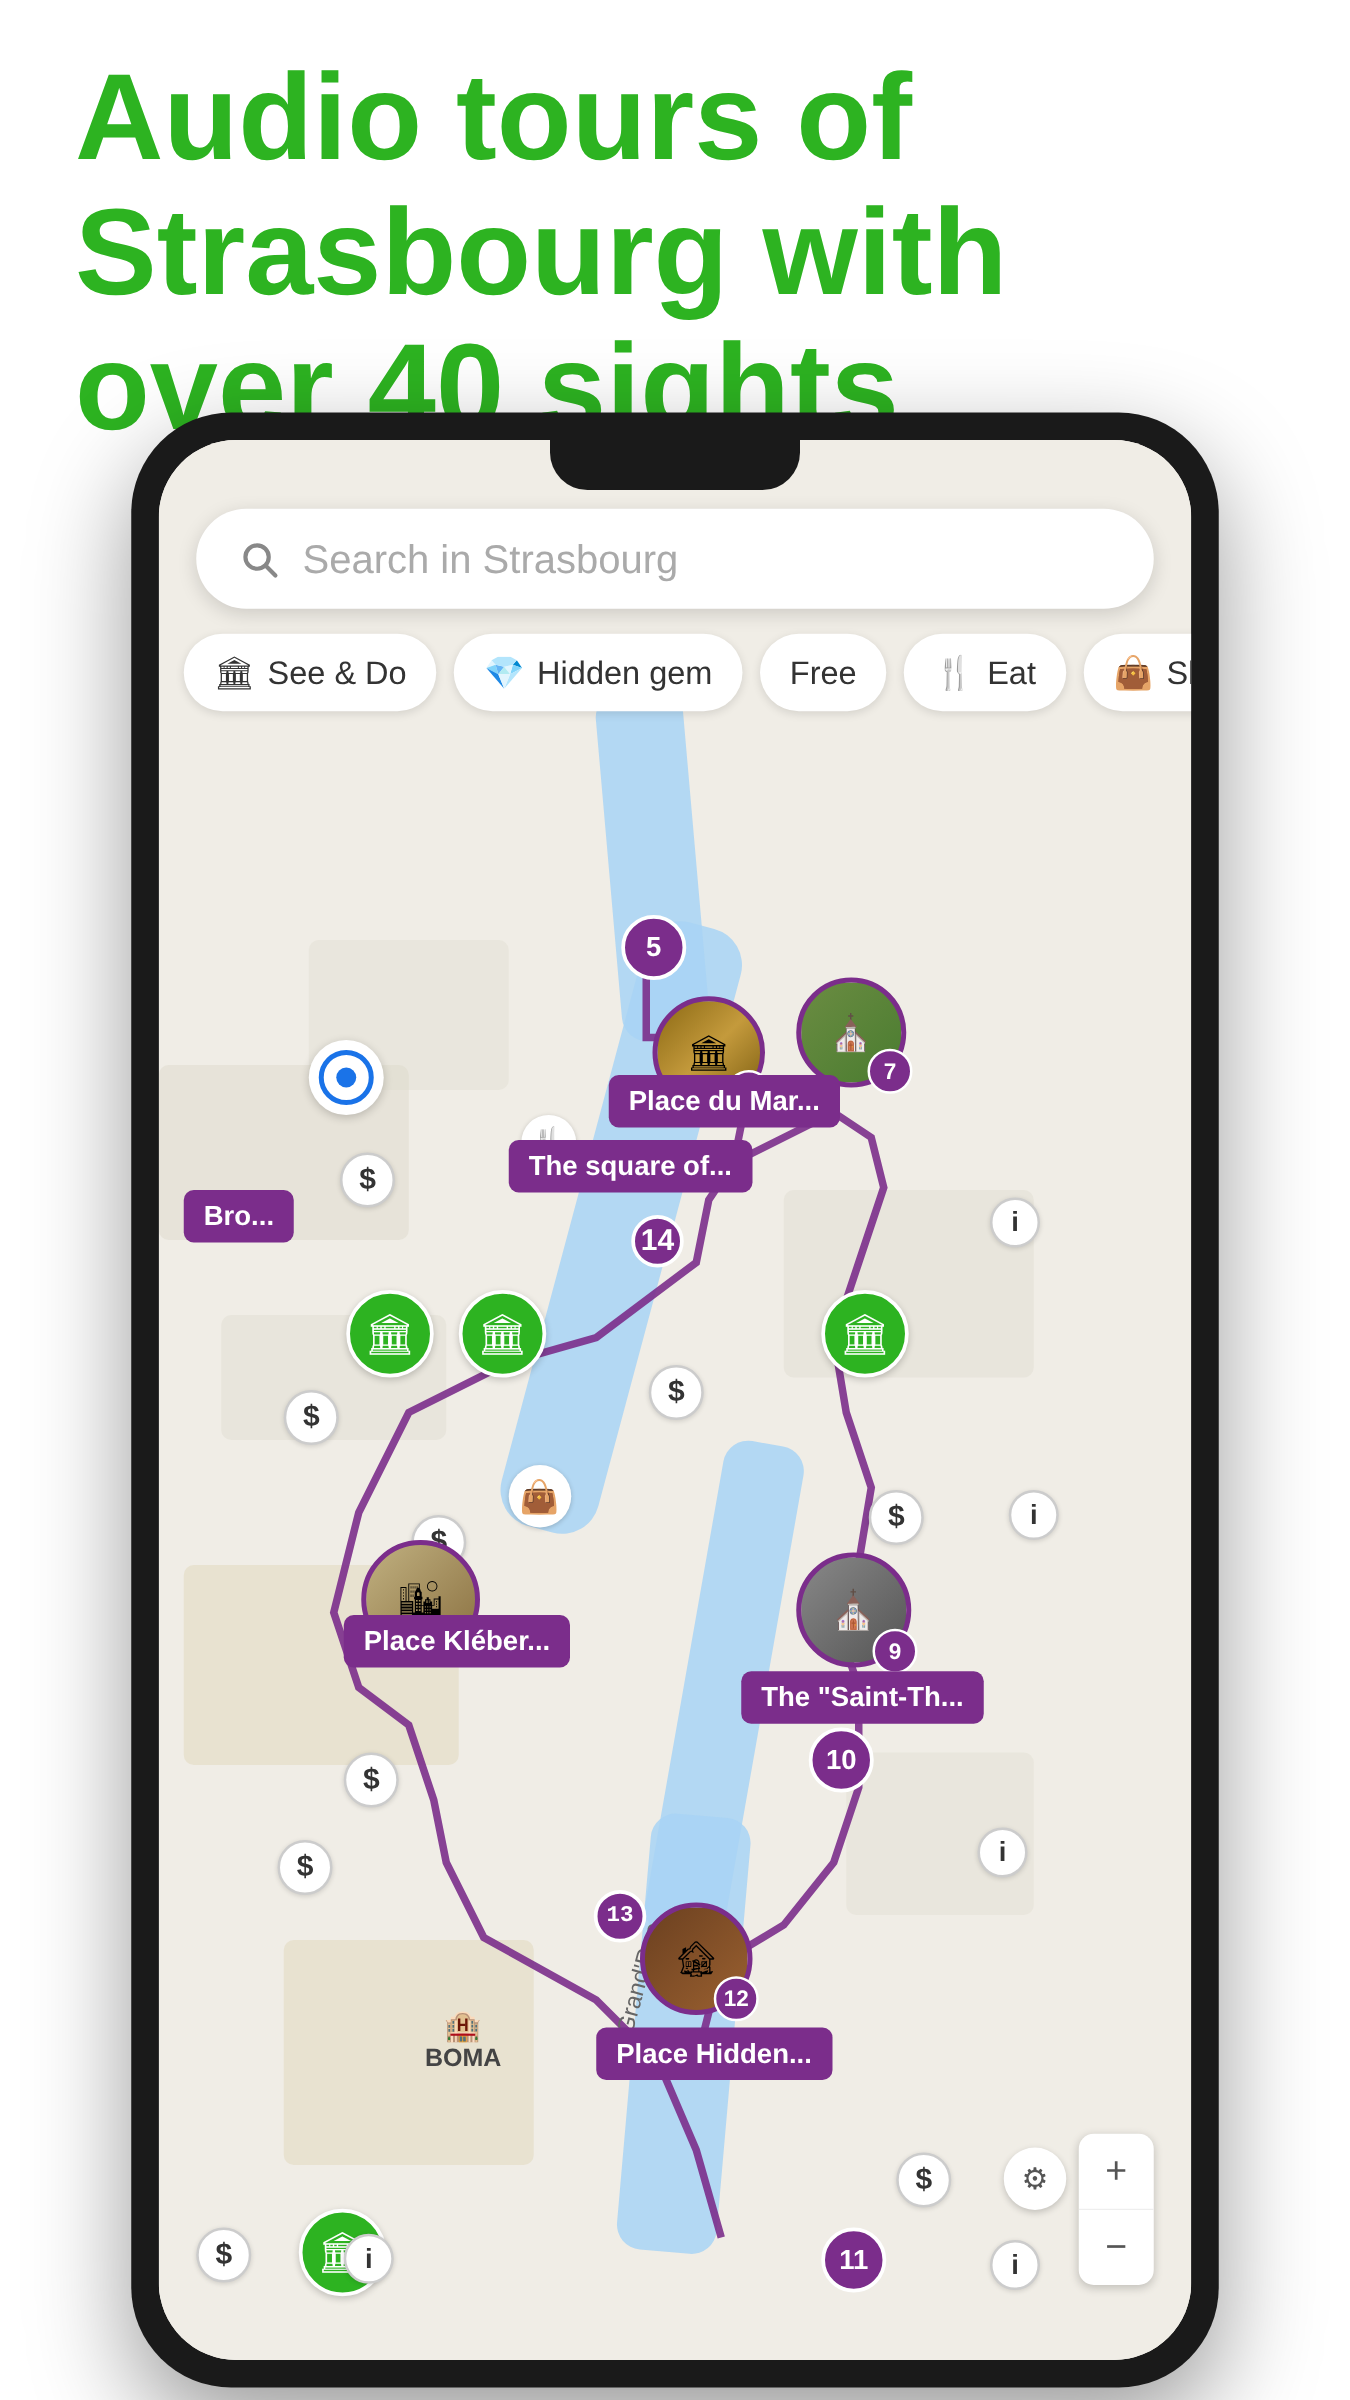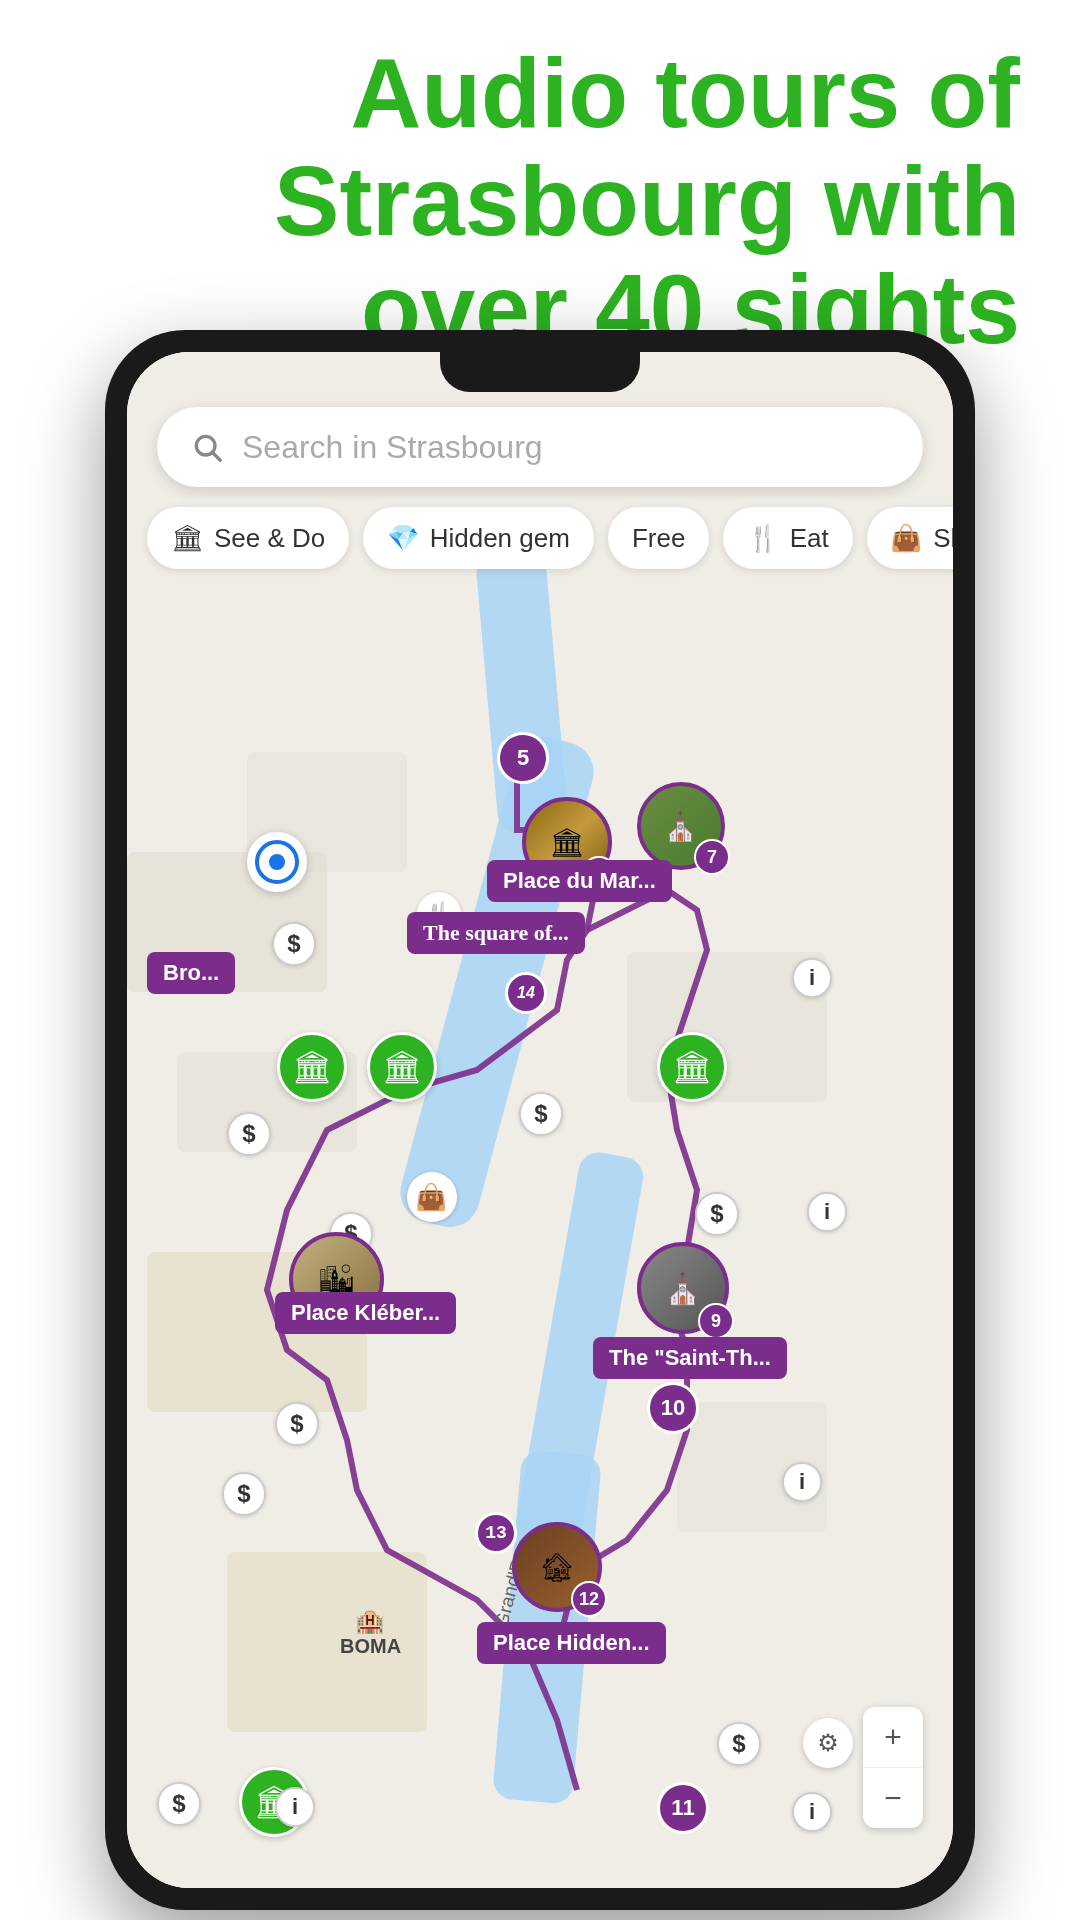--- a/index.html
+++ b/index.html
@@ -7,23 +7,22 @@
       width: 1080px;
       height: 1920px;
       background: #ffffff;
       font-family: 'Arial', sans-serif;
       overflow: hidden;
       position: relative;
     }
 
     
     .header-text {
-      text-align: right;
+      text-align: left;
       padding: 40px 60px 20px 60px;
-      margin-left: 48px;
     }
     .header-text h1 {
       color: #2db321;
       font-size: 98px;
       font-weight: 900;
       line-height: 1.1;
     }
 
     
     .phone-container {
@@ -465,21 +464,21 @@
             </div>
             <div class="marker-photo-num">7</div>
           </div>
         </div>
 
         <div class="marker-label" style="top:508px;left:360px;">
           <span>Place du Mar...</span>
         </div>
 
 
-        <div class="marker-label" style="top:560px;left:280px;font-family:Liberation Serif, serif;">
+        <div class="marker-label" style="top:560px;left:280px;">
           <span>The square of...</span>
         </div>
 
         <div class="map-marker" style="top:540px;left:290px;">
           <div style="width:44px;height:44px;background:white;border-radius:50%;display:flex;align-items:center;justify-content:center;font-size:22px;box-shadow:0 1px 4px rgba(0,0,0,0.2);">🍴</div>
         </div>
 
         <div class="marker-label" style="top:600px;left:20px;max-width:100px;overflow:hidden;">
           <span>Bro...</span>
         </div>
@@ -506,21 +505,21 @@
           <div class="marker-dollar">$</div>
         </div>
         <div class="map-marker" style="top:1370px;left:590px;">
           <div class="marker-dollar">$</div>
         </div>
         <div class="map-marker" style="top:1430px;left:30px;">
           <div class="marker-dollar">$</div>
         </div>
 
         <div class="map-marker" style="top:620px;left:378px;">
-          <div class="marker-purple" style="width:42px;height:42px;font-size:16px;font-style:italic;">14</div>
+          <div class="marker-purple" style="width:42px;height:42px;font-size:24px;">14</div>
         </div>
 
         <div class="map-marker" style="top:680px;left:150px;">
           <div class="marker-green">🏛</div>
         </div>
         <div class="map-marker" style="top:680px;left:240px;">
           <div class="marker-green">🏛</div>
         </div>
         <div class="map-marker" style="top:680px;left:530px;">
           <div class="marker-green">🏛</div>

